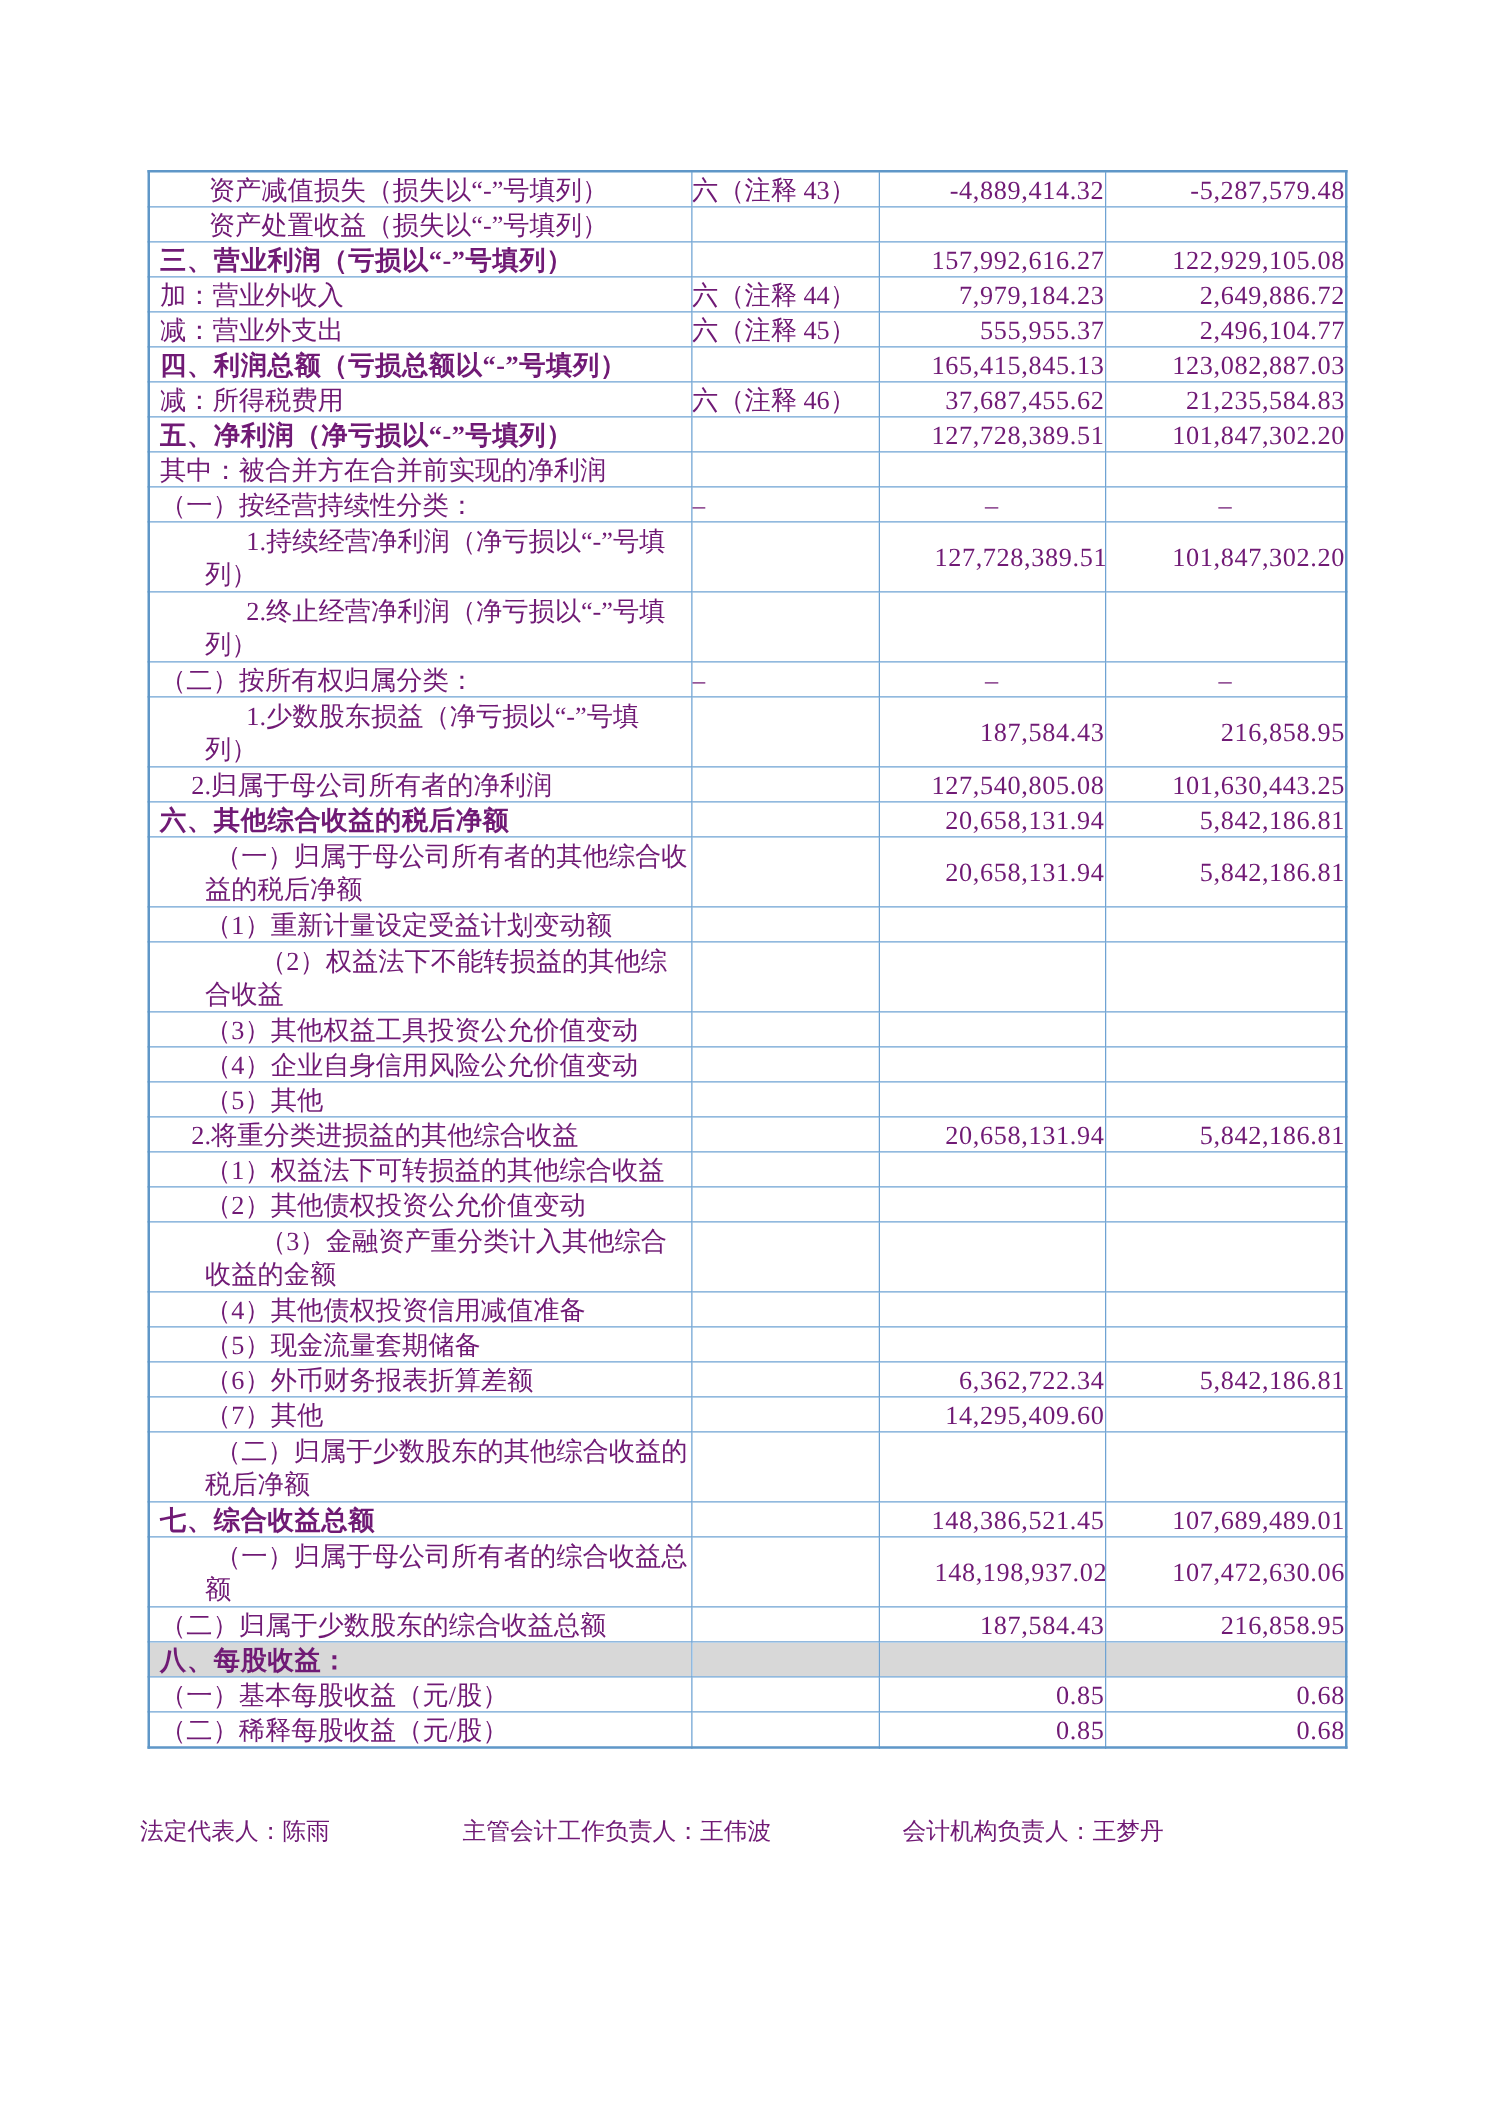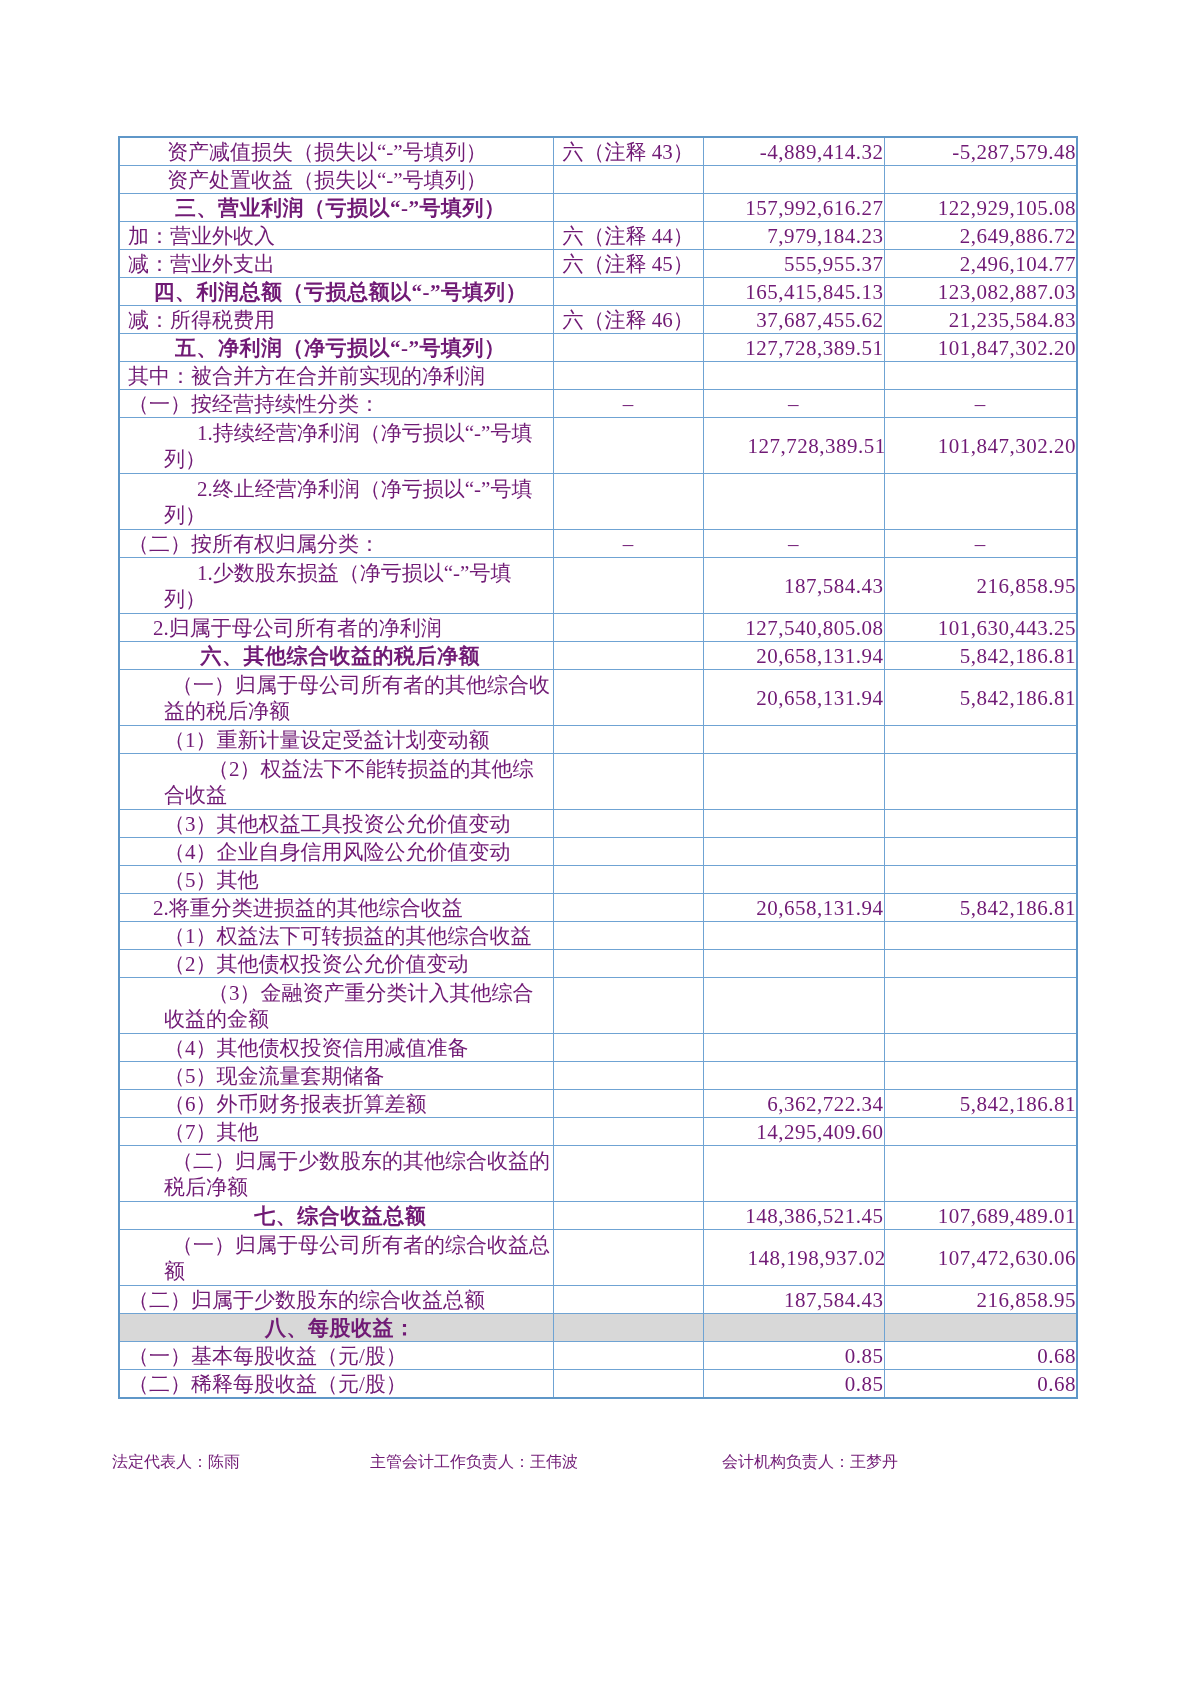--- a/index.html
+++ b/index.html
@@ -26,34 +26,34 @@
     vertical-align:middle;
     overflow:hidden;
     background:#ffffff;
   }
   td.item-cell {
     background:#d8d8d8;
     padding:1px 6px 1px 2px;
     word-break:break-all;
   }
   tr.shaded td { background:#d8d8d8; }
-  td.note-cell { text-align:center; font-size:20px; }
+  td.note-cell { text-align:left; font-size:20px; }
   td.num-cell  { text-align:right; padding-right:9px; letter-spacing:0.5px; }
   td.num-cell.center { text-align:center; padding-right:0; }
-  tr.bold td.item-cell { font-weight:bold; letter-spacing:0.5px;text-align:center; }
+  tr.bold td.item-cell { font-weight:bold; letter-spacing:0.5px; }
   tr.h1 td { height:27px; }
   tr.h2 td { height:55px;padding-left:44px; }
   .ind-a { text-indent:8px; }
   .ind-b { text-indent:33px; }
   .ind-c { text-indent:44px; }
   .ind-d { text-indent:47px; }
   .footer {
     position:absolute; top:1452px; left:112px;
     width:1000px; height:30px;
-    font-size:16px;
+    font-size:19px;
   }
   .footer span { position:absolute; top:0; white-space:nowrap; }
   .footer .f1 { left:0; }
   .footer .f2 { left:258px; }
   .footer .f3 { left:610px; }
 </style>
 </head>
 <body>
 
 <div class="page">

